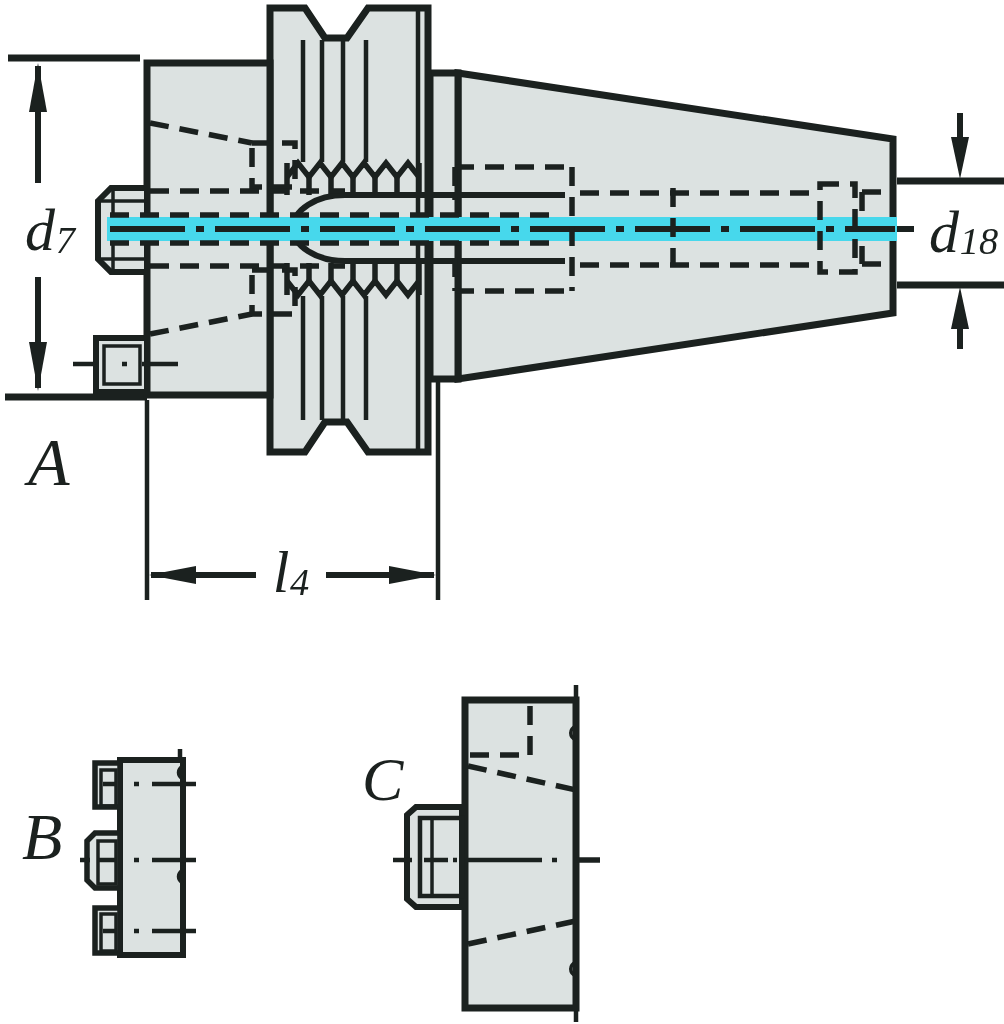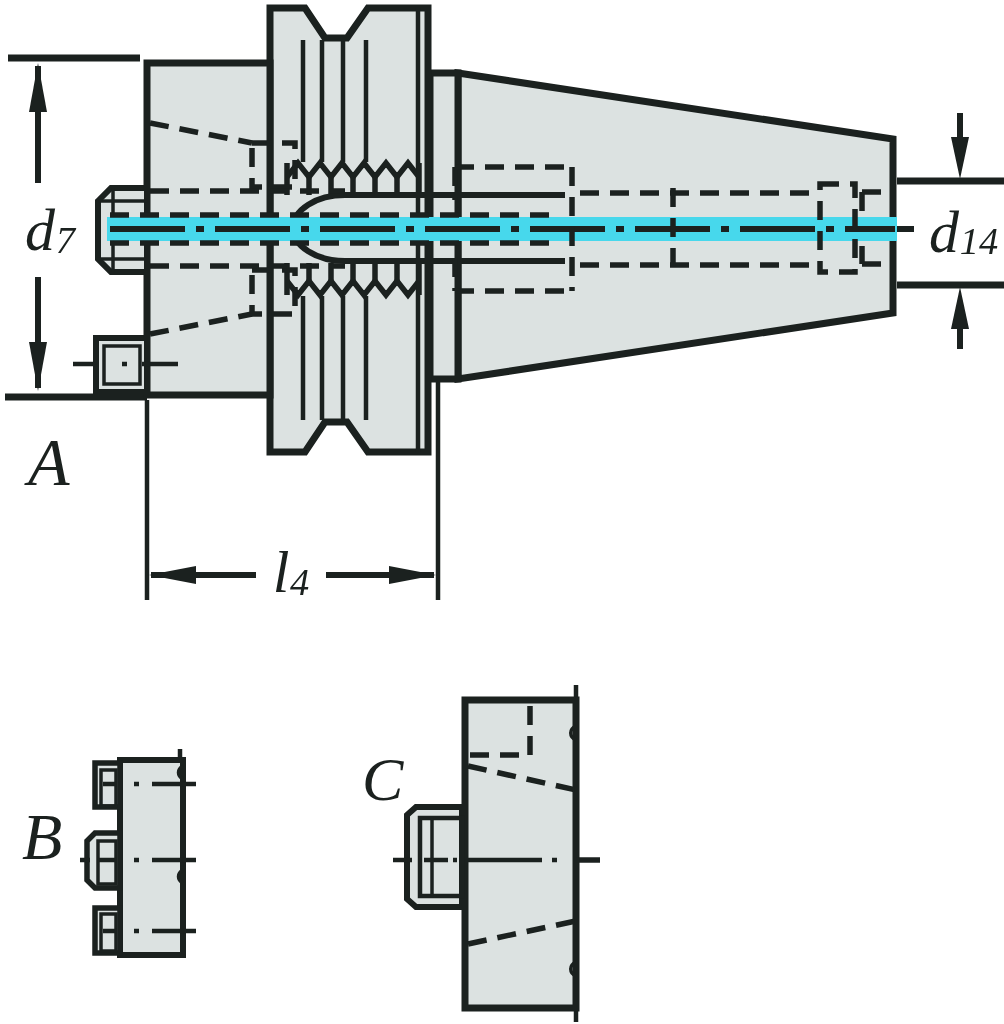--- a/index.html
+++ b/index.html
@@ -144,21 +144,21 @@
   </g>
 </svg>
 
 <div class="dim-label" style="left:10px;top:183px;width:80px;height:94px;">
   <span>d</span>
       <span class="sub">7</span>
 </div>
 
 <div class="dim-label" style="left:915px;top:187px;width:89px;height:89px;justify-content:flex-start;padding-left:14px;">
   <span>d</span>
-      <span class="sub">14</span>
+      <span class="sub">18</span>
 </div>
 
 <div class="dim-label" style="left:256px;top:528px;width:70px;height:88px;">
   <span>l</span>
       <span class="sub">4</span>
 </div>
 
 <div class="view-label" style="left:28px;top:428px;font-size:68px;">A</div>
 
 <div class="view-label" style="left:22px;top:804px;font-size:66px;">B</div>

